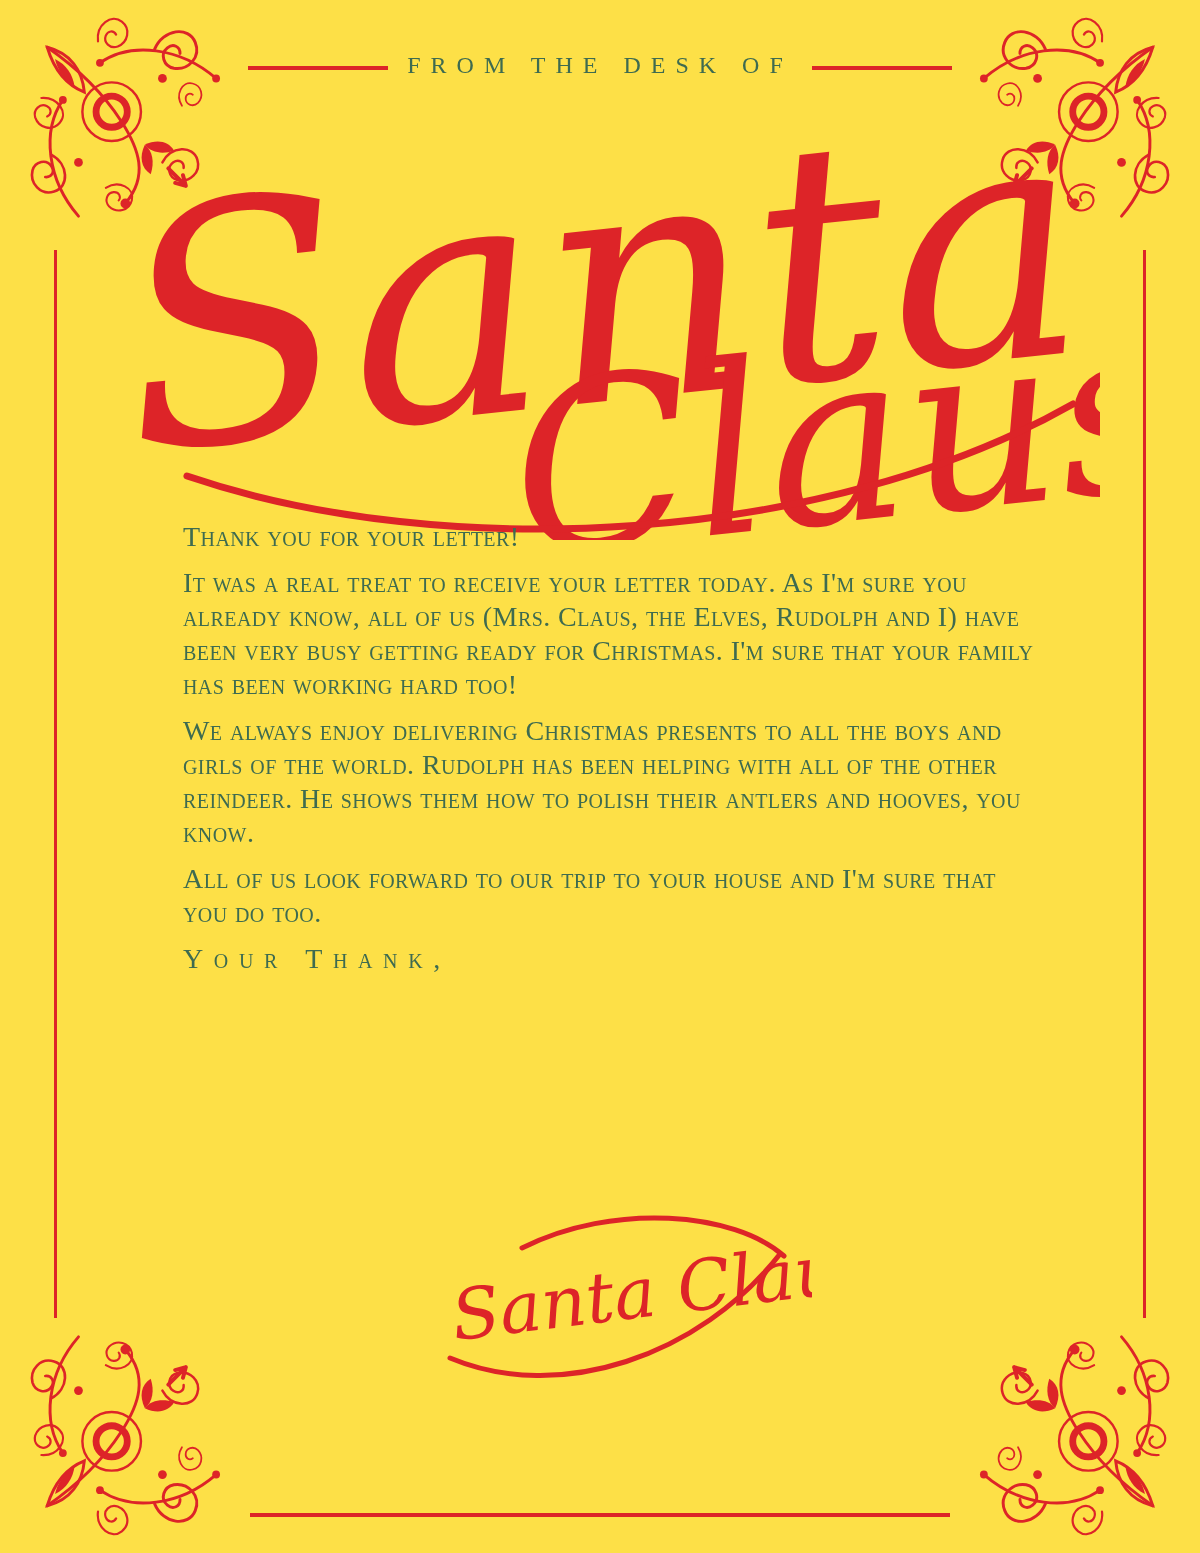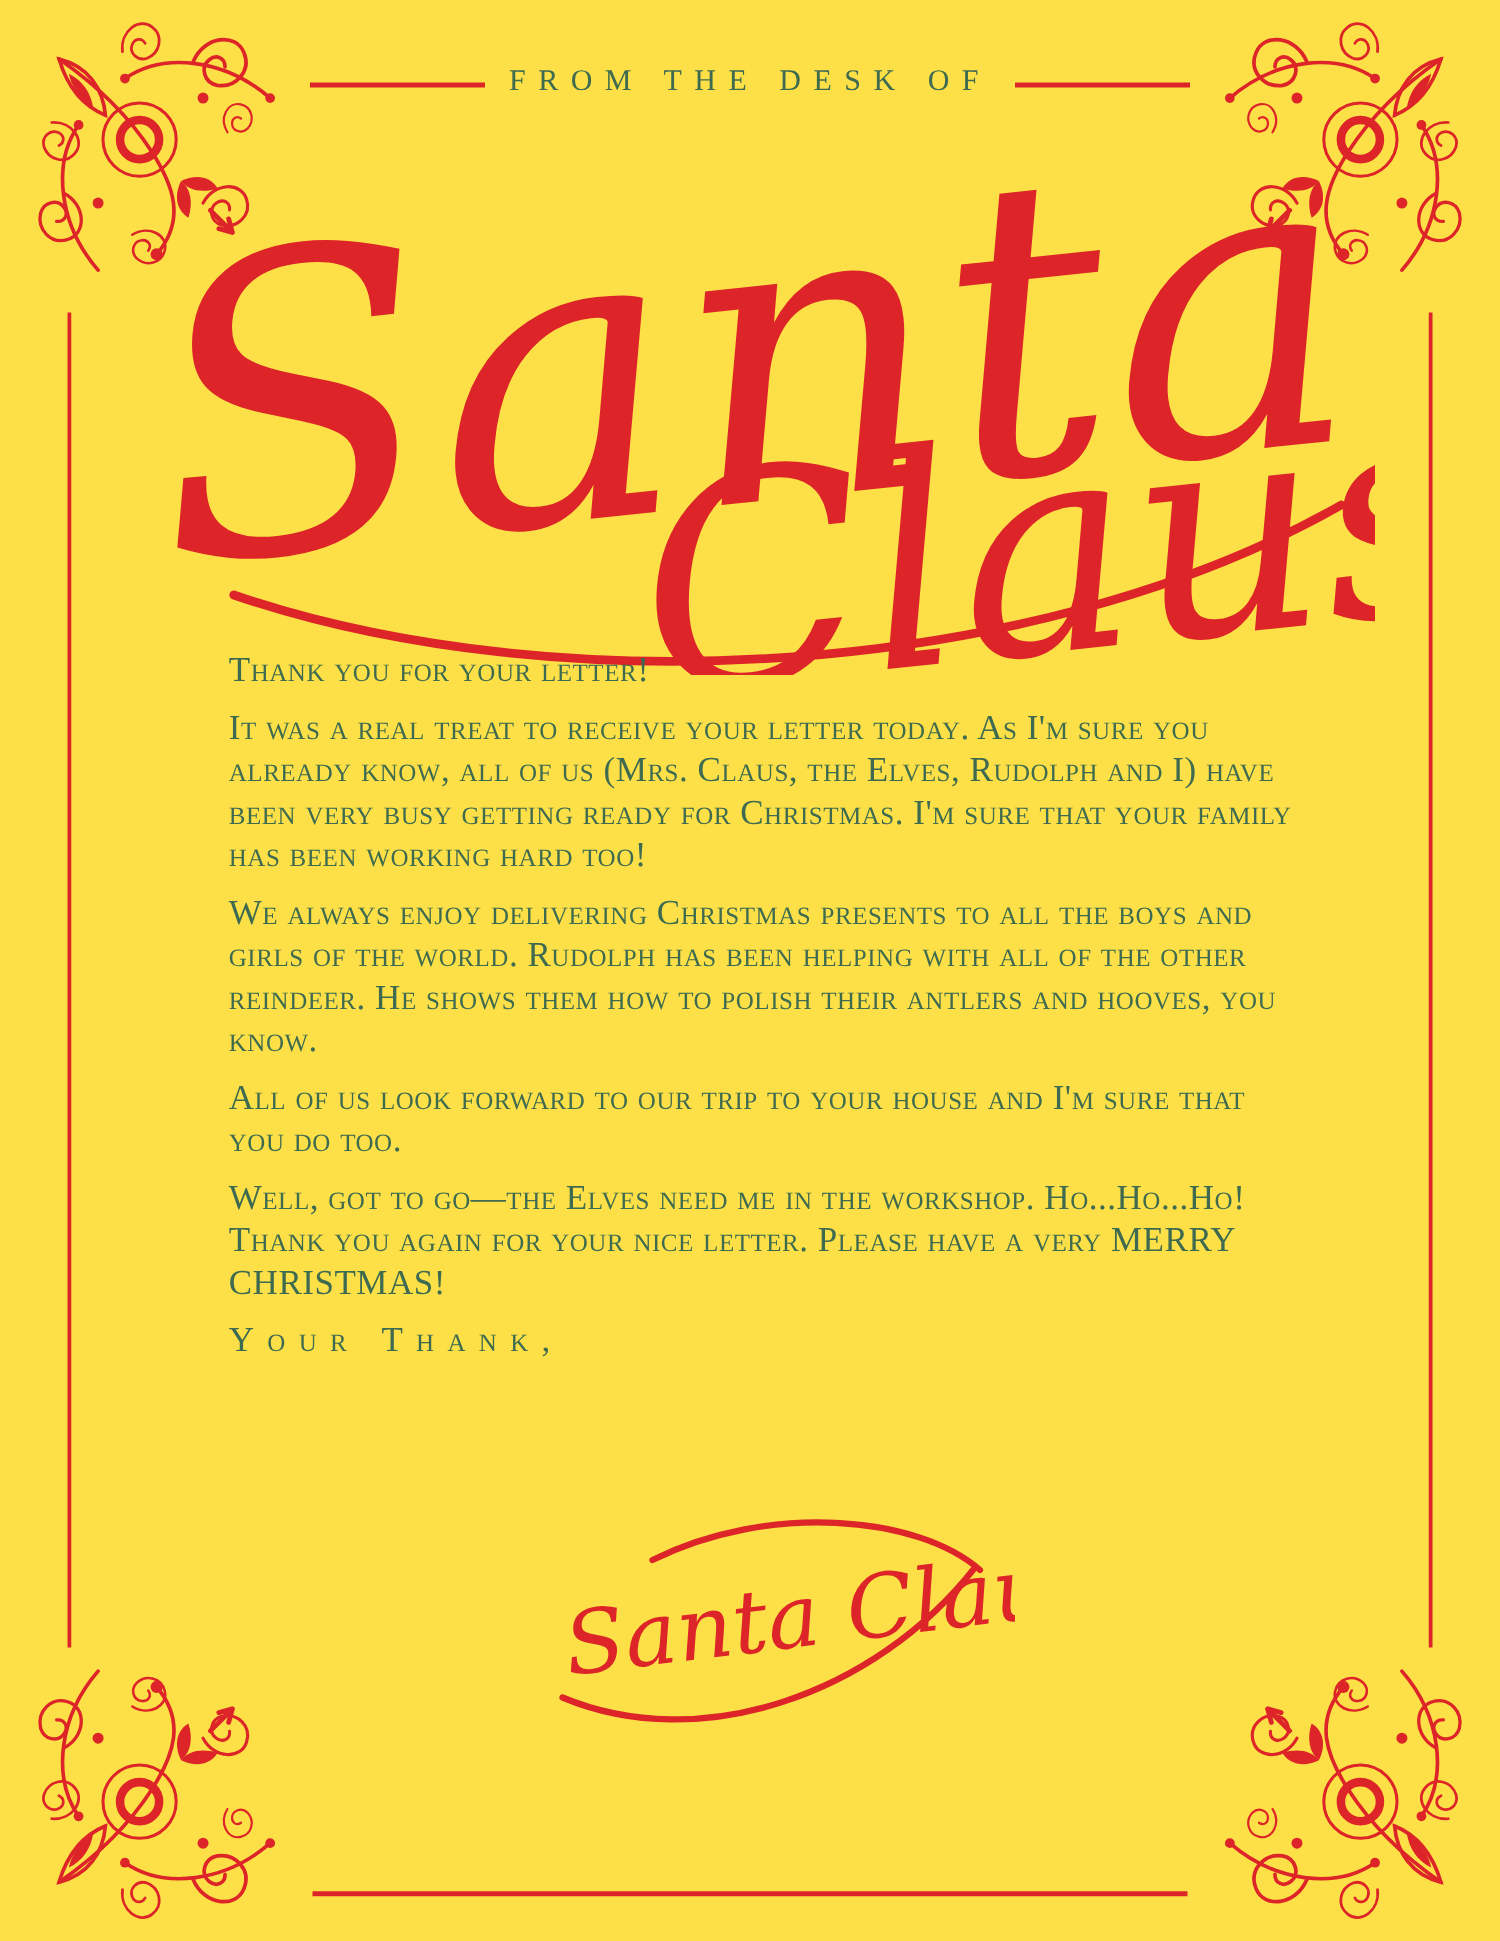--- a/index.html
+++ b/index.html
@@ -116,21 +116,20 @@
       <text class="script" x="400" y="446" font-size="235" fill="currentColor" transform="rotate(-6 700 400)">Claus</text>
       <path d="M72,398 C330,486 712,466 958,326" fill="none" stroke="currentColor" stroke-width="7" stroke-linecap="round"></path>
     </svg>
   </div>
 
   <div class="letter">
     <p>Thank you for your letter!</p>
     <p>It was a real treat to receive your letter today. As I'm sure you already know, all of us (Mrs. Claus, the Elves, Rudolph and I) have been very busy getting ready for Christmas. I'm sure that your family has been working hard too!</p>
     <p>We always enjoy delivering Christmas presents to all the boys and girls of the world. Rudolph has been helping with all of the other reindeer. He shows them how to polish their ant­lers and hooves, you know.</p>
     <p>All of us look forward to our trip to your house and I'm sure that you do too.</p>
-    <p>Well, got to go—the Elves need me in the workshop. Ho...Ho...Ho! Thank you again for your nice letter. Please have a very MERRY CHRISTMAS!</p>
     <p class="closing">Your Thank,</p>
   </div>
 
   <div class="signature-wrap">
     <svg viewBox="0 0 384 218" width="384" height="218">
       <path d="M94,52 C186,6 306,16 356,60" fill="none" stroke="currentColor" stroke-width="5" stroke-linecap="round"></path>
       <text class="script" x="24" y="124" font-size="70" fill="currentColor" transform="rotate(-7 190 110)">Santa Claus</text>
       <path d="M22,162 C132,208 272,160 352,58" fill="none" stroke="currentColor" stroke-width="5" stroke-linecap="round"></path>
     </svg>
   </div>

